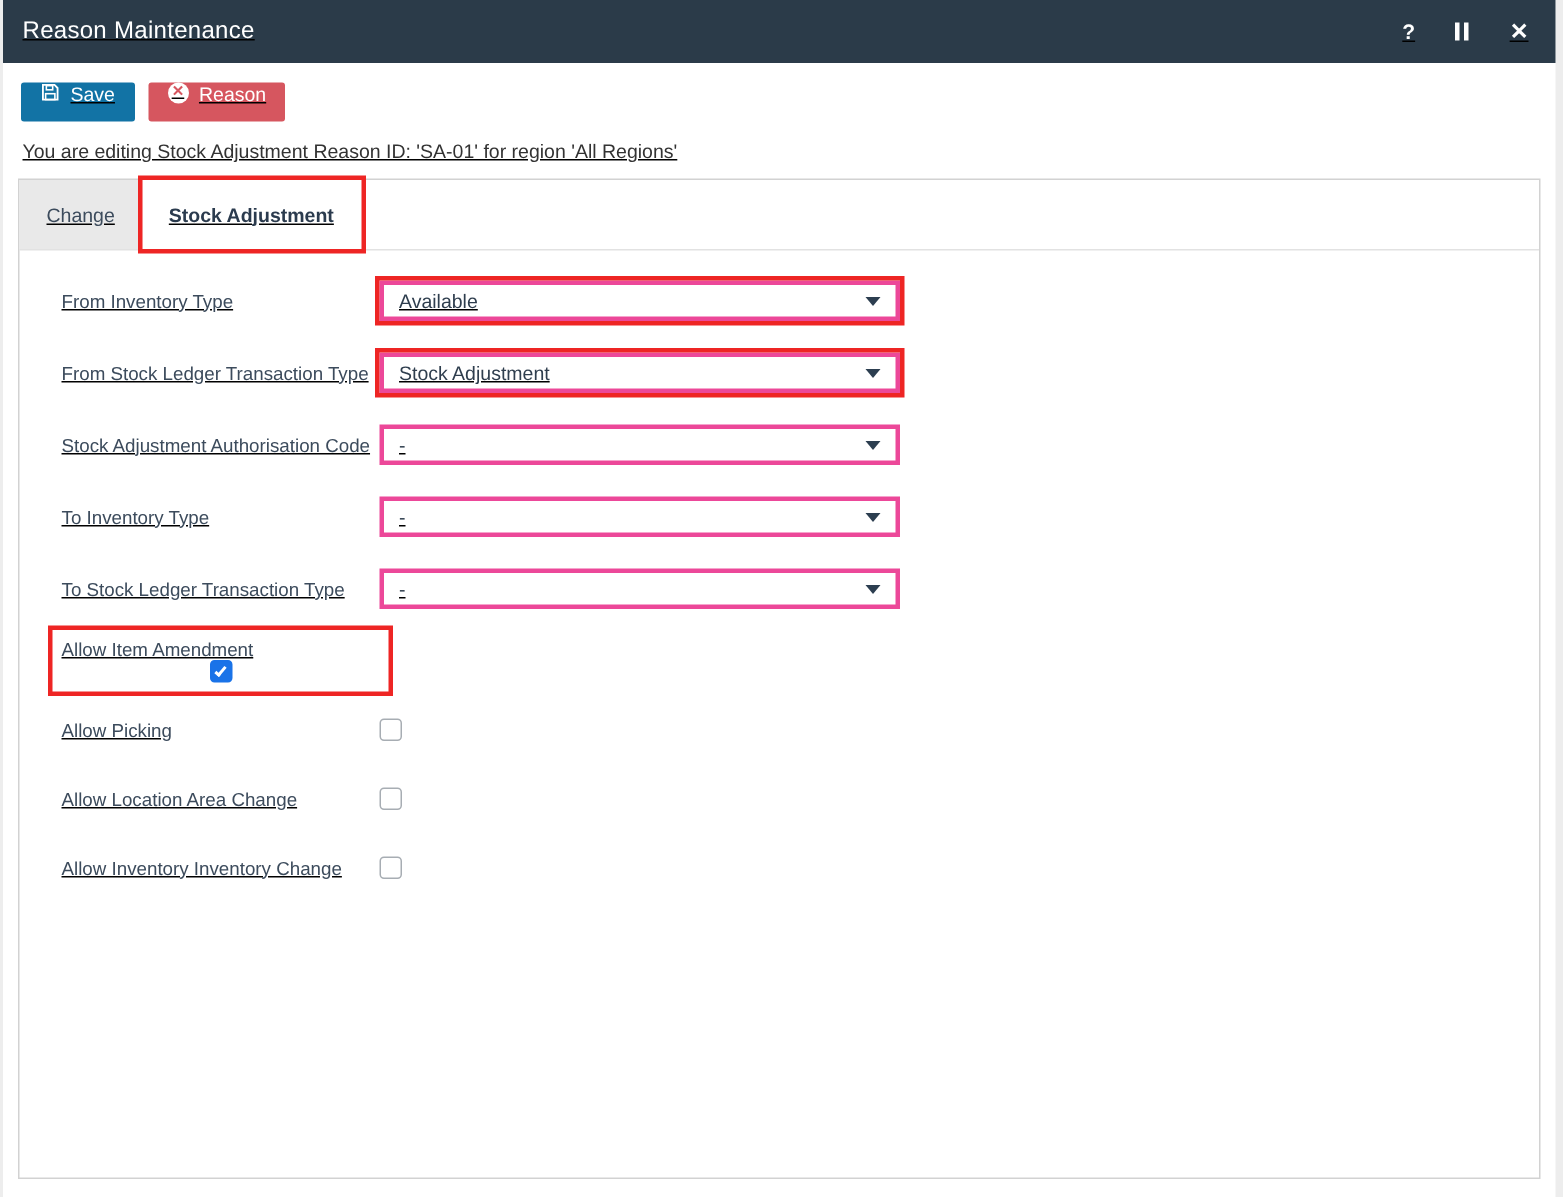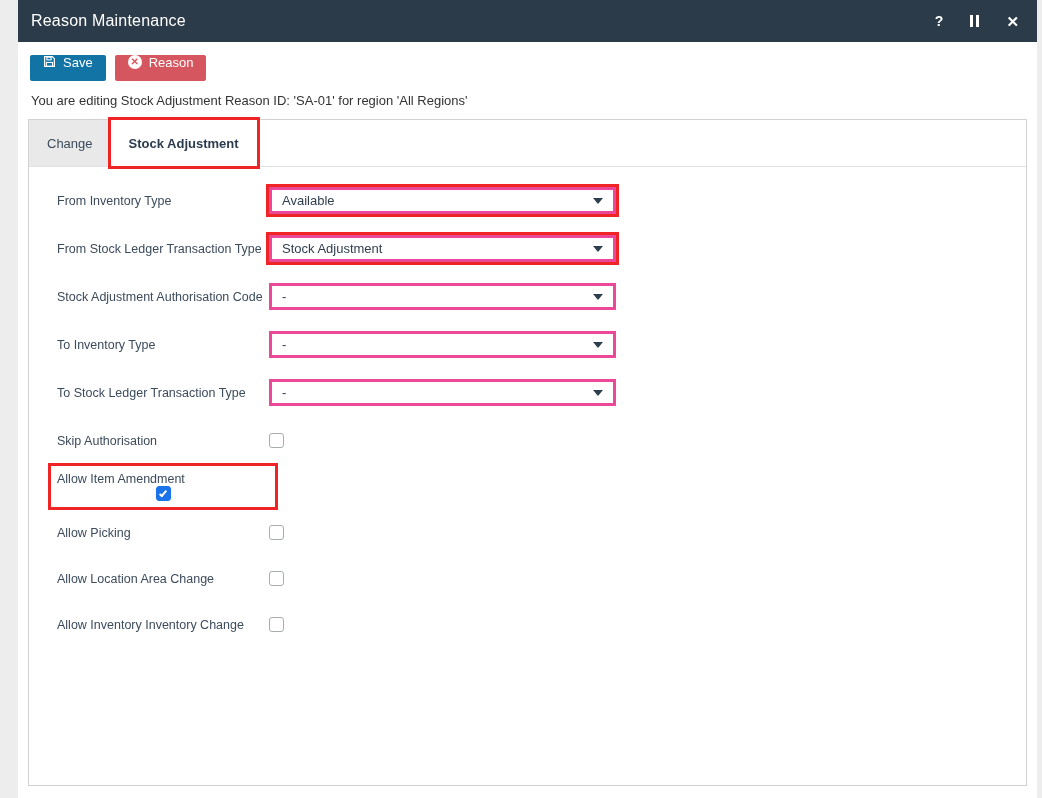--- a/index.html
+++ b/index.html
@@ -4,23 +4,24 @@
 <style>
   * { box-sizing: border-box; }
   html, body { margin: 0; padding: 0; }
   body {
     width: 1042px; height: 798px;
     background: #ededed;
     font-family: "Liberation Sans", sans-serif;
     overflow: hidden;
   }
   .window {
-    margin: 0 5px 0 18px;
+    margin: 0 5px 0 2px;
     height: 798px;
     background: #ffffff;
+    text-decoration: underline;
   }
   
   .titlebar {
     height: 42px;
     background: #2b3b49;
     display: flex;
     align-items: center;
     justify-content: space-between;
     padding: 0 18px 0 13px;
   }
@@ -200,24 +201,20 @@
       </div>
 
       <div class="row">
         <span class="flabel">To Stock Ledger Transaction Type</span>
         <div class="select">
           <span>-</span>
           <span class="caret"></span>
         </div>
       </div>
 
-      <div class="row cb-row">
-        <span class="flabel">Skip Authorisation</span>
-        <span class="checkbox"></span>
-      </div>
 
       <div class="row cb-row">
         <span class="cb-wrap">
           <span class="flabel">Allow Item Amendment</span>
           <span class="checkbox checked">
               <i class="checkmark"></i>
             </span>
         </span>
       </div>
 

